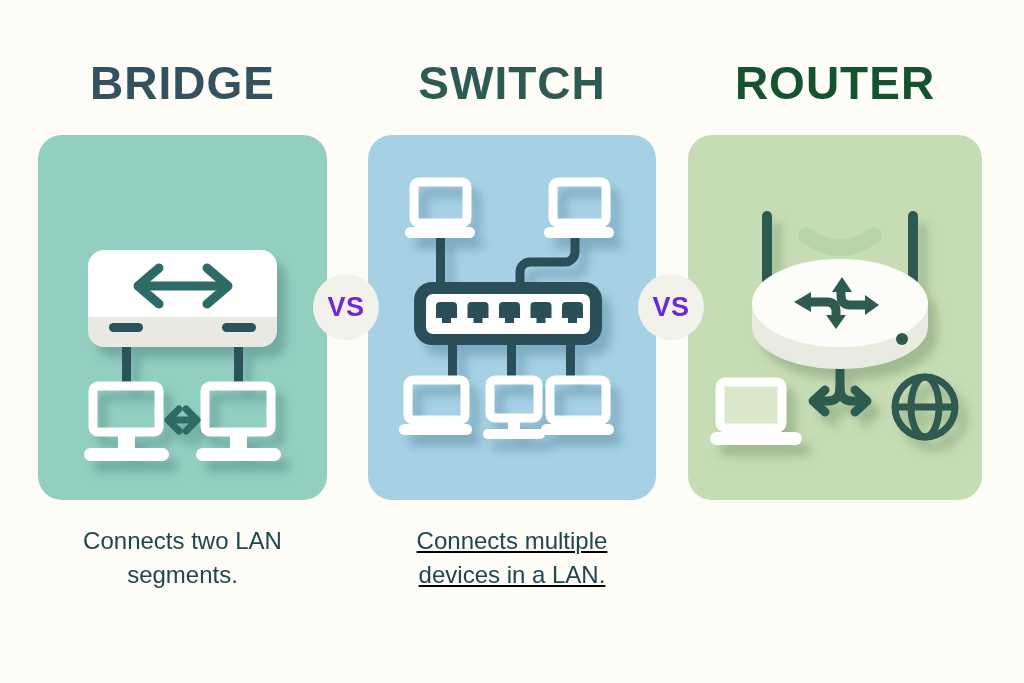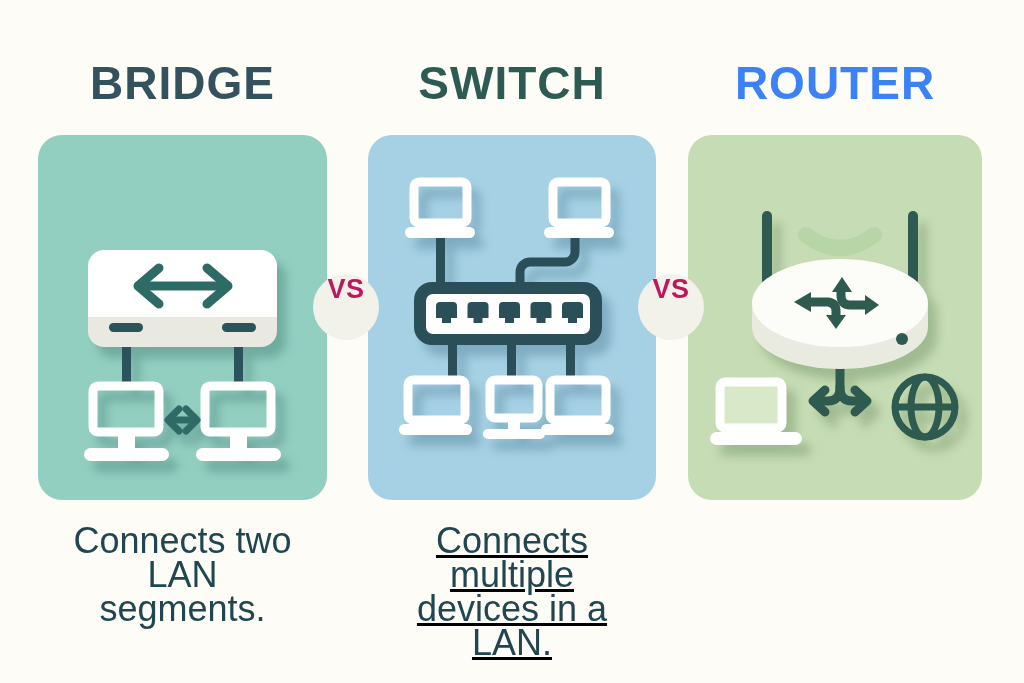--- a/index.html
+++ b/index.html
@@ -20,31 +20,31 @@
     border-radius:24px;
   }
   .panel svg{display:block;width:100%;height:100%;}
   .shadow-teal  {filter:drop-shadow(9px 11px 5px rgba(32,90,85,0.30));}
   .shadow-blue  {filter:drop-shadow(9px 11px 5px rgba(40,90,115,0.30));}
   .shadow-green {filter:drop-shadow(9px 11px 5px rgba(80,115,70,0.32));}
   .vs-badge{
     position:absolute;width:66px;height:66px;top:274px;
     border-radius:50%;
     background:#f2f1ea;
-    display:flex;align-items:flex-start;justify-content:center;
-    font-size:27px;font-weight:bold;color:#be185d;letter-spacing:0.5px;
+    display:flex;align-items:center;justify-content:center;
+    font-size:27px;font-weight:bold;color:#6d28d9;letter-spacing:0.5px;
     z-index:3;
   }
   .caption-wrap{
     position:absolute;top:524px;
     display:flex;justify-content:center;
   }
   .caption{
     margin:0;text-align:center;
-    font-size:36px;line-height:34px;font-weight:500;
+    font-size:24px;line-height:34px;font-weight:500;
     color:#21464f;
   }
   #col-bridge-caption .caption{max-width:220px;}
   #col-switch-caption .caption{max-width:255px;}
   #col-router-caption .caption{max-width:262px;}
   
   #title-bridge{left:38px;width:289px;}
   #title-switch{left:368px;width:288px;}
   #title-router{left:688px;width:294px;}
   #panel-bridge{left:38px;width:289px;}
@@ -56,21 +56,21 @@
   #vs-1{left:313px;}
   #vs-2{left:638px;}
 </style>
 </head>
 <body>
 
 <div id="page" style="background-color: rgb(253, 252, 247);">
 
   <div class="col-title" id="title-bridge" style="color: rgb(51, 82, 94);">BRIDGE</div>
   <div class="col-title" id="title-switch" style="color: rgb(45, 91, 82);">SWITCH</div>
-  <div class="col-title" id="title-router" style="color: #3b82f6;">ROUTER</div>
+  <div class="col-title" id="title-router" style="color: #14532d;">ROUTER</div>
 
   <div class="panel" id="panel-bridge" style="background-color: rgb(147, 207, 193);">
     <svg viewBox="0 0 289 365">
       <g class="shadow-teal">
 
         <rect x="84" y="206" width="9" height="48" rx="2" fill="#2b535b"></rect>
         <rect x="196" y="206" width="9" height="48" rx="2" fill="#2b535b"></rect>
 
         <g>
           <path d="M50 131 a16 16 0 0 1 16 -16 h157 a16 16 0 0 1 16 16 v51 h-189 z" fill="#ffffff"></path>

